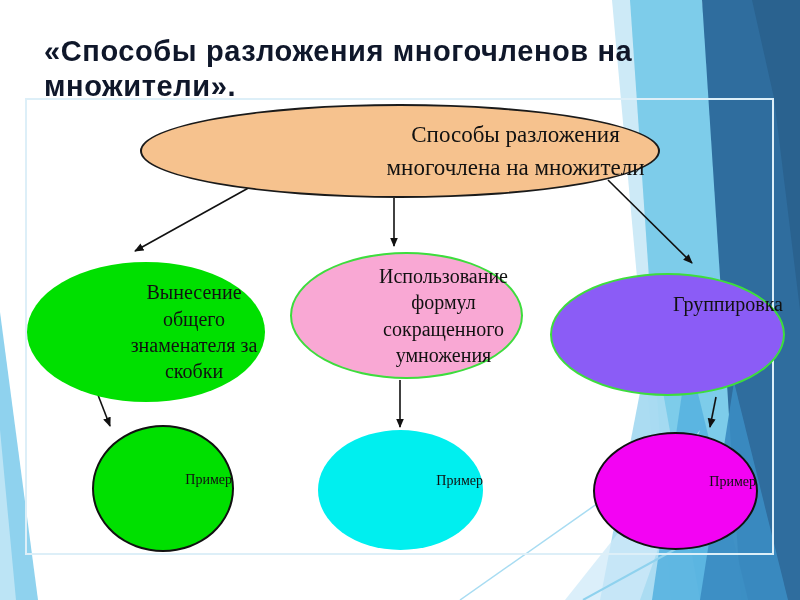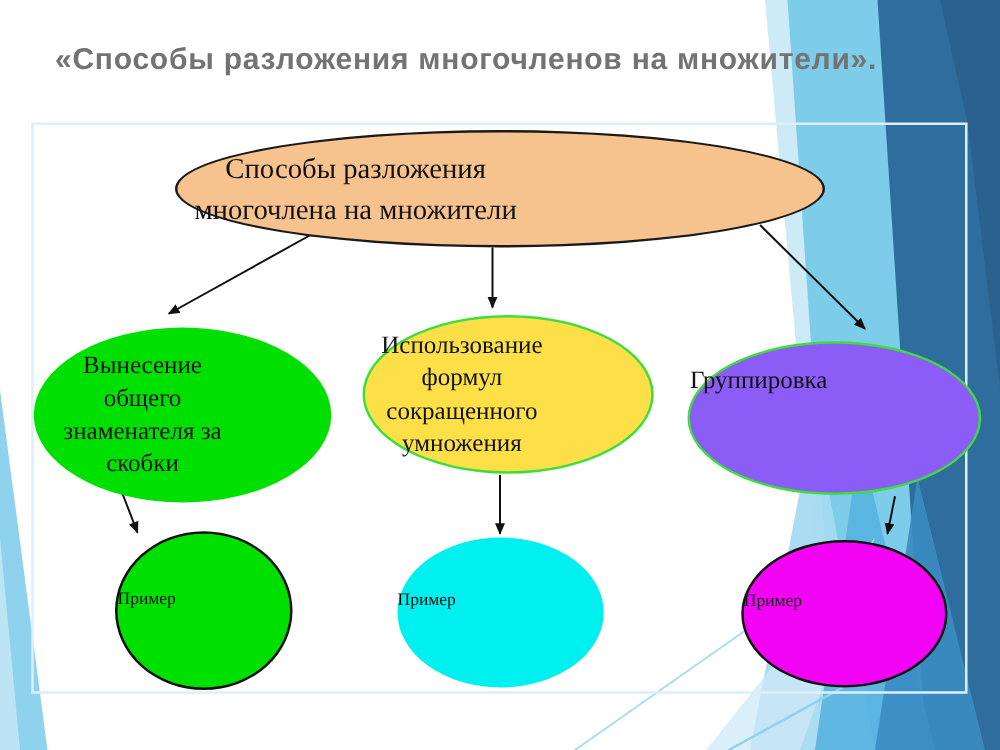--- a/index.html
+++ b/index.html
@@ -4,41 +4,41 @@
 <style>
   html,body{margin:0;padding:0;}
   .slide{
     position:relative;width:800px;height:600px;background:#ffffff;
     overflow:hidden;font-family:"Liberation Serif",serif;
   }
   .bg-svg{position:absolute;left:0;top:0;width:800px;height:600px;}
   .title{
     position:absolute;left:44px;top:34px;width:716px;
     font-family:"Liberation Sans",sans-serif;font-weight:bold;
-    font-size:24px;letter-spacing:0.6px;color:#737373;line-height:1.2;
+    font-size:29px;letter-spacing:0.6px;color:#0f172a;line-height:1.2;
   }
   .ellipse{
     position:absolute;border-radius:50%;
-    display:flex;align-items:center;justify-content:flex-start;
+    display:flex;align-items:center;justify-content:flex-end;
     text-align:center;color:#111;box-sizing:border-box;
   }
   .ellipse span{display:inline-block;}
   .root-node{
     left:140px;top:104px;width:520px;height:94px;
     background:#f6c28e;border:2px solid #1a1a1a;font-size:23px;line-height:1.45;
   }
   .root-node span{max-width:285px;}
   .method-1{
     left:27px;top:262px;width:238px;height:140px;
     background:#00e000;font-size:20px;line-height:1.32;
   }
   .method-1 span{max-width:142px;margin-left:16px;}
   .method-2{
     left:290px;top:252px;width:233px;height:127px;
-    background:#fde047;border:2px solid #3ddd3d;font-size:20px;line-height:1.32;
+    background:#f9a8d4;border:2px solid #3ddd3d;font-size:20px;line-height:1.32;
   }
   .method-2 span{max-width:155px;}
   .method-3{
     left:550px;top:273px;width:235px;height:123px;
     background:#8b5cf6;border:2px solid #3ddd3d;font-size:20px;
     align-items:flex-start;padding-top:18px;
   }
   .example{font-size:14px;padding-bottom:18px;}
   .example-1{left:92px;top:425px;width:142px;height:127px;background:#00e000;border:2px solid #111;}
   .example-2{left:318px;top:430px;width:165px;height:120px;background:#00efef;}

